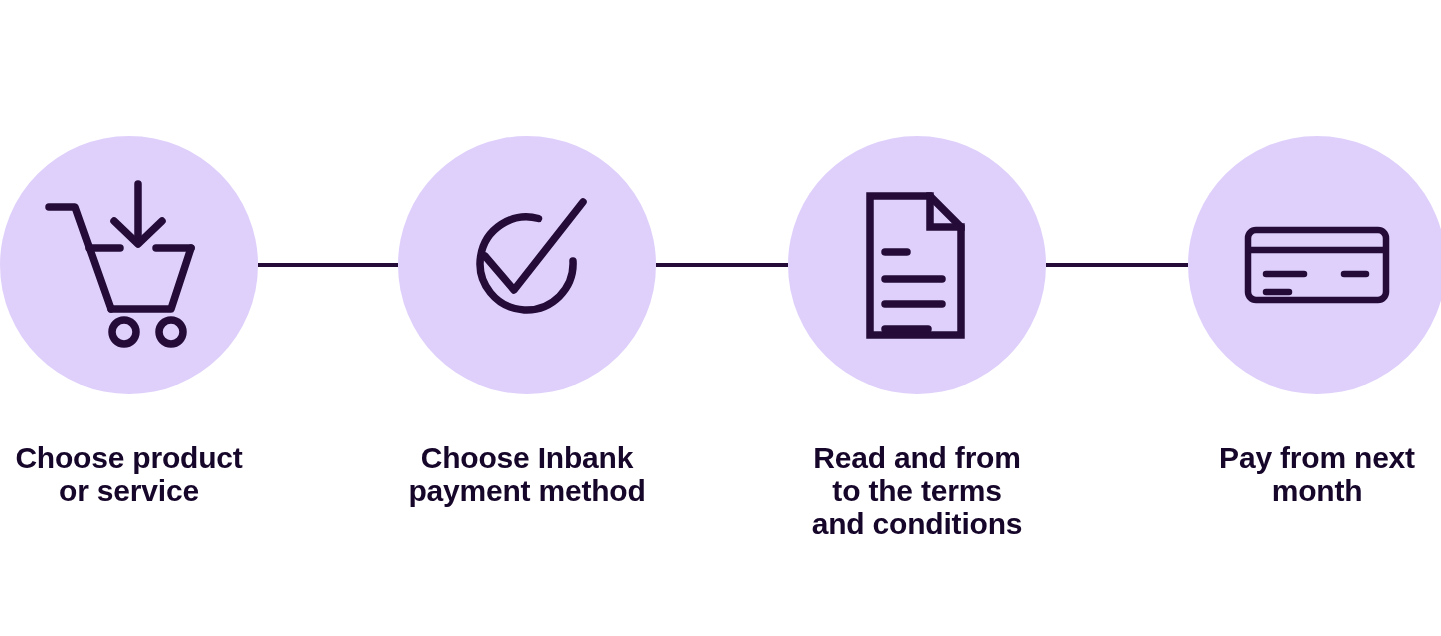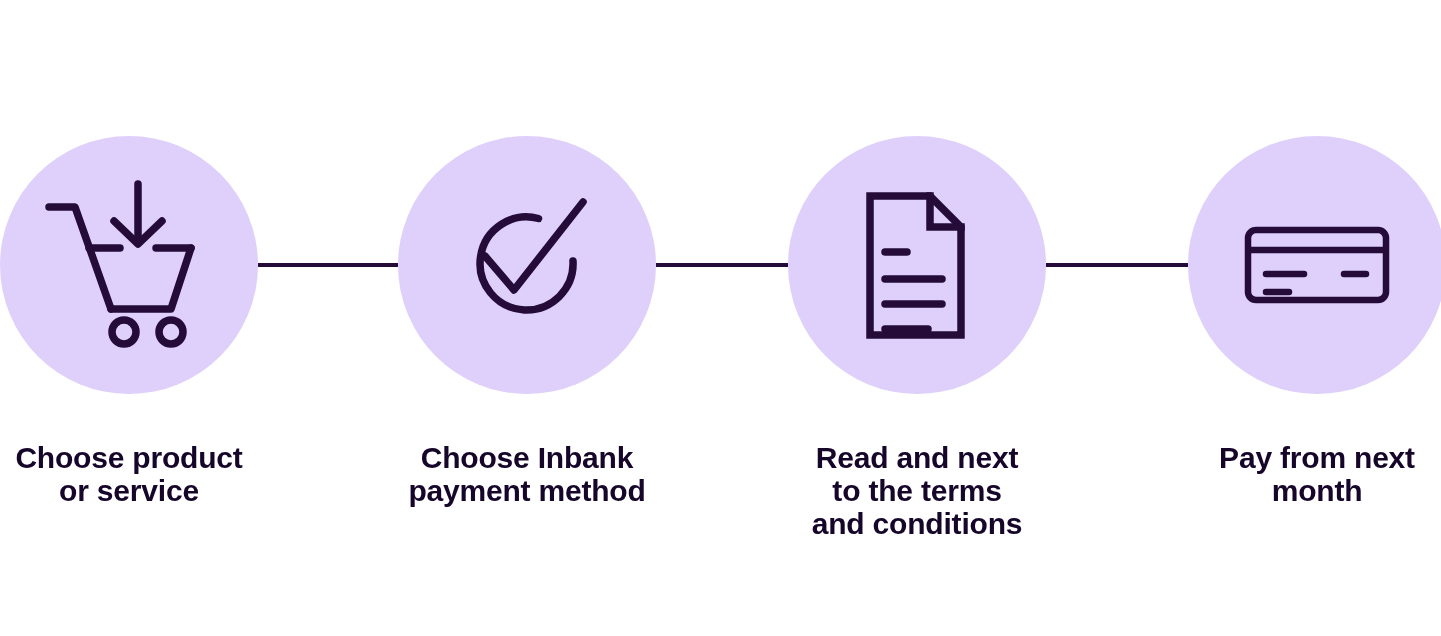--- a/index.html
+++ b/index.html
@@ -135,21 +135,21 @@
 
           <path d="M98 16 V47 H129"></path>
 
           <path d="M53 72 H75" stroke-linecap="round"></path>
           <path d="M53 99 H110" stroke-linecap="round"></path>
           <path d="M53 124 H110" stroke-linecap="round"></path>
           <path d="M53 149 H96" stroke-linecap="round"></path>
         </svg>
       </div>
     </div>
-    <div class="label">Read and next
+    <div class="label">Read and from
 to the terms
 and conditions</div>
   </div>
 
   <div class="step" style="left:1152px;">
     <div class="circle-wrap">
       <div class="circle"></div>
       <div class="icon">
         <svg width="170" height="170" viewBox="0 0 170 170" fill="none" stroke="#240B38" stroke-width="6.5" stroke-linecap="round" stroke-linejoin="round">
 

